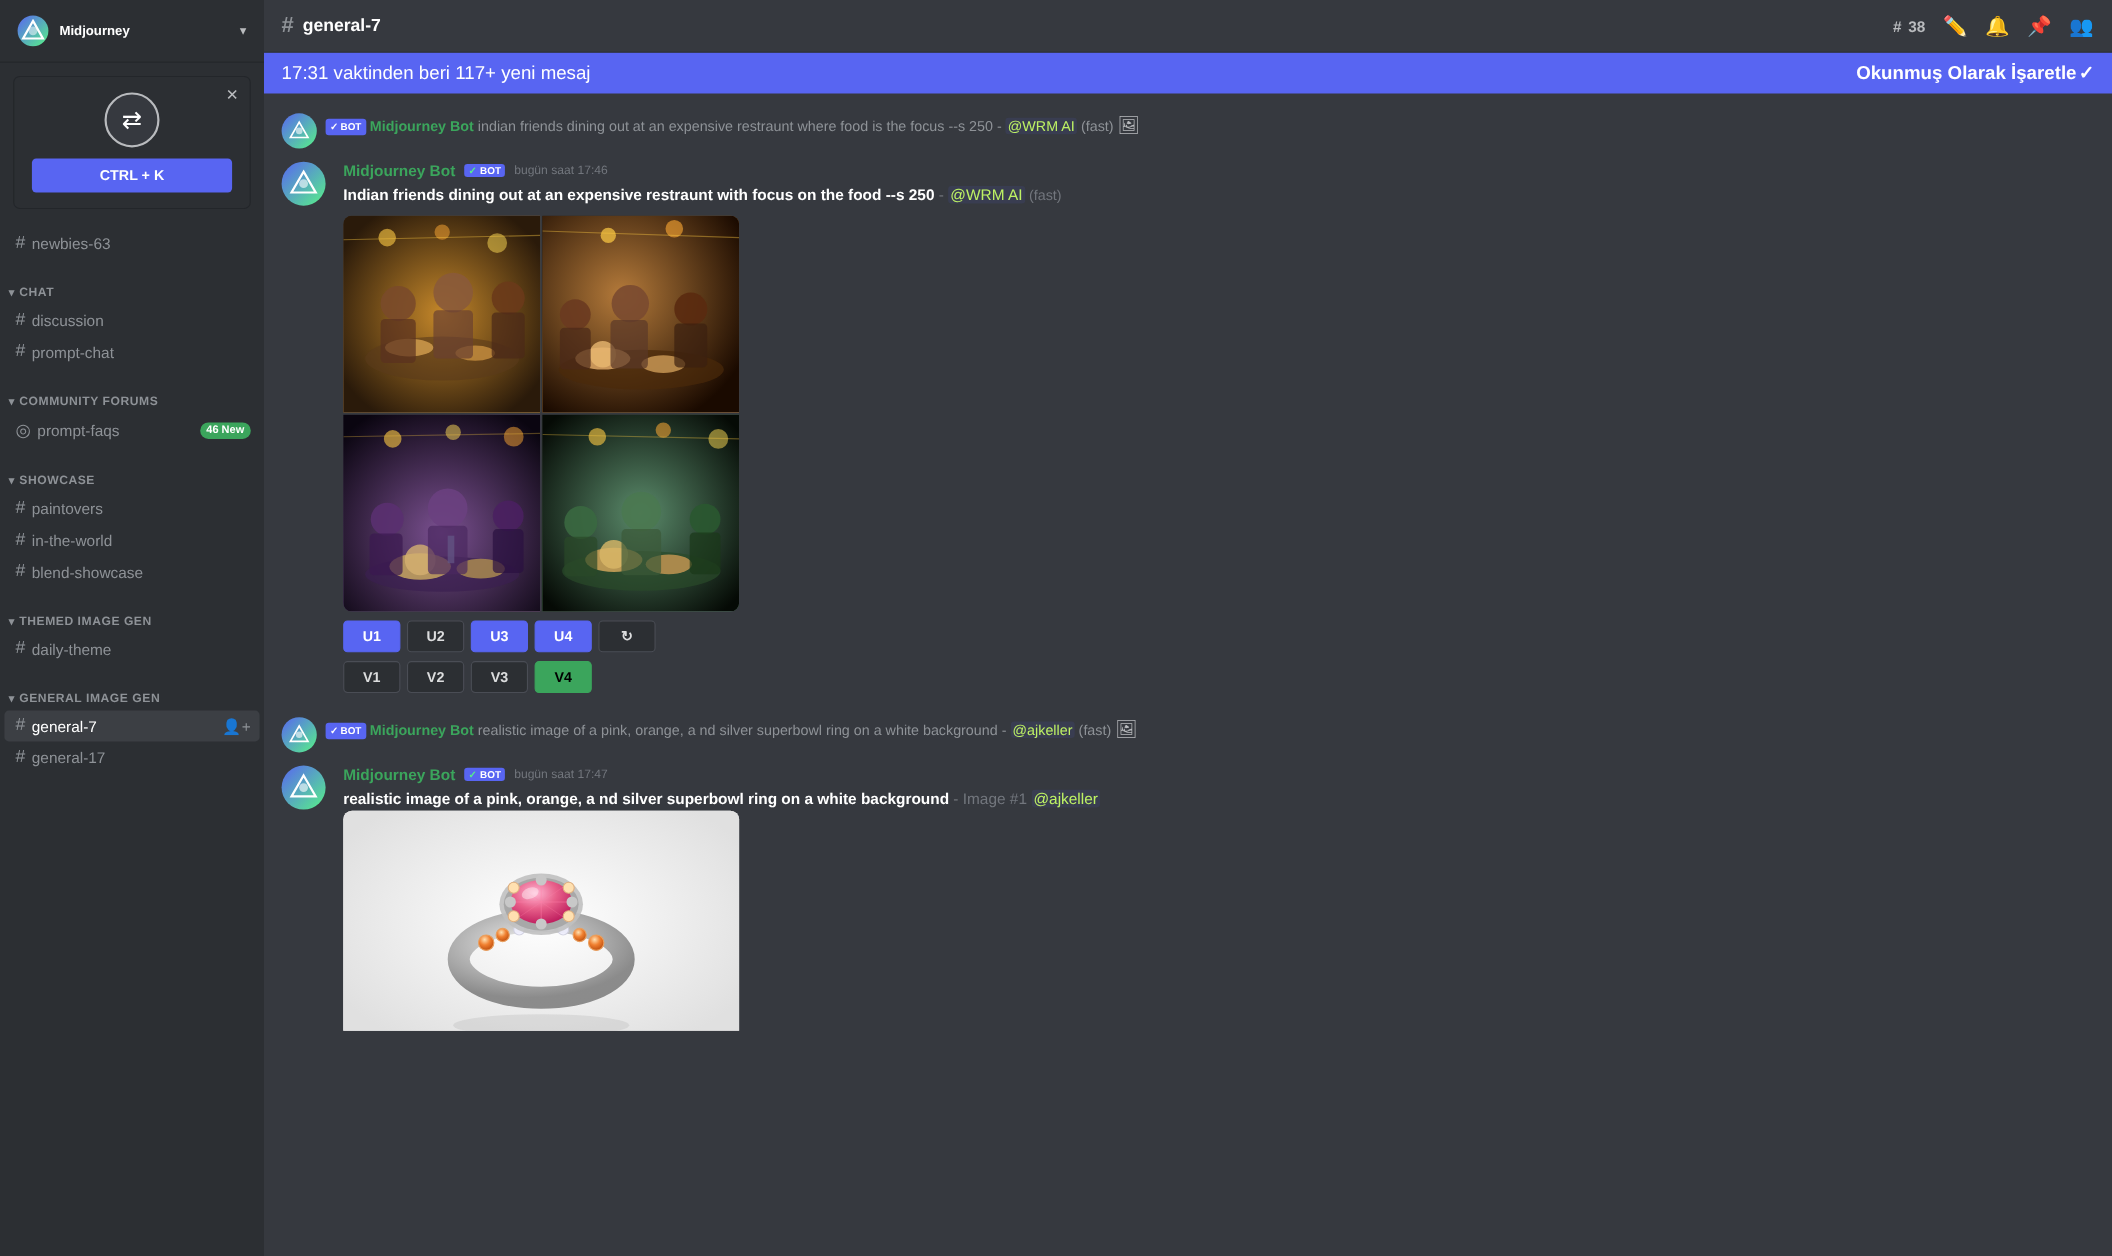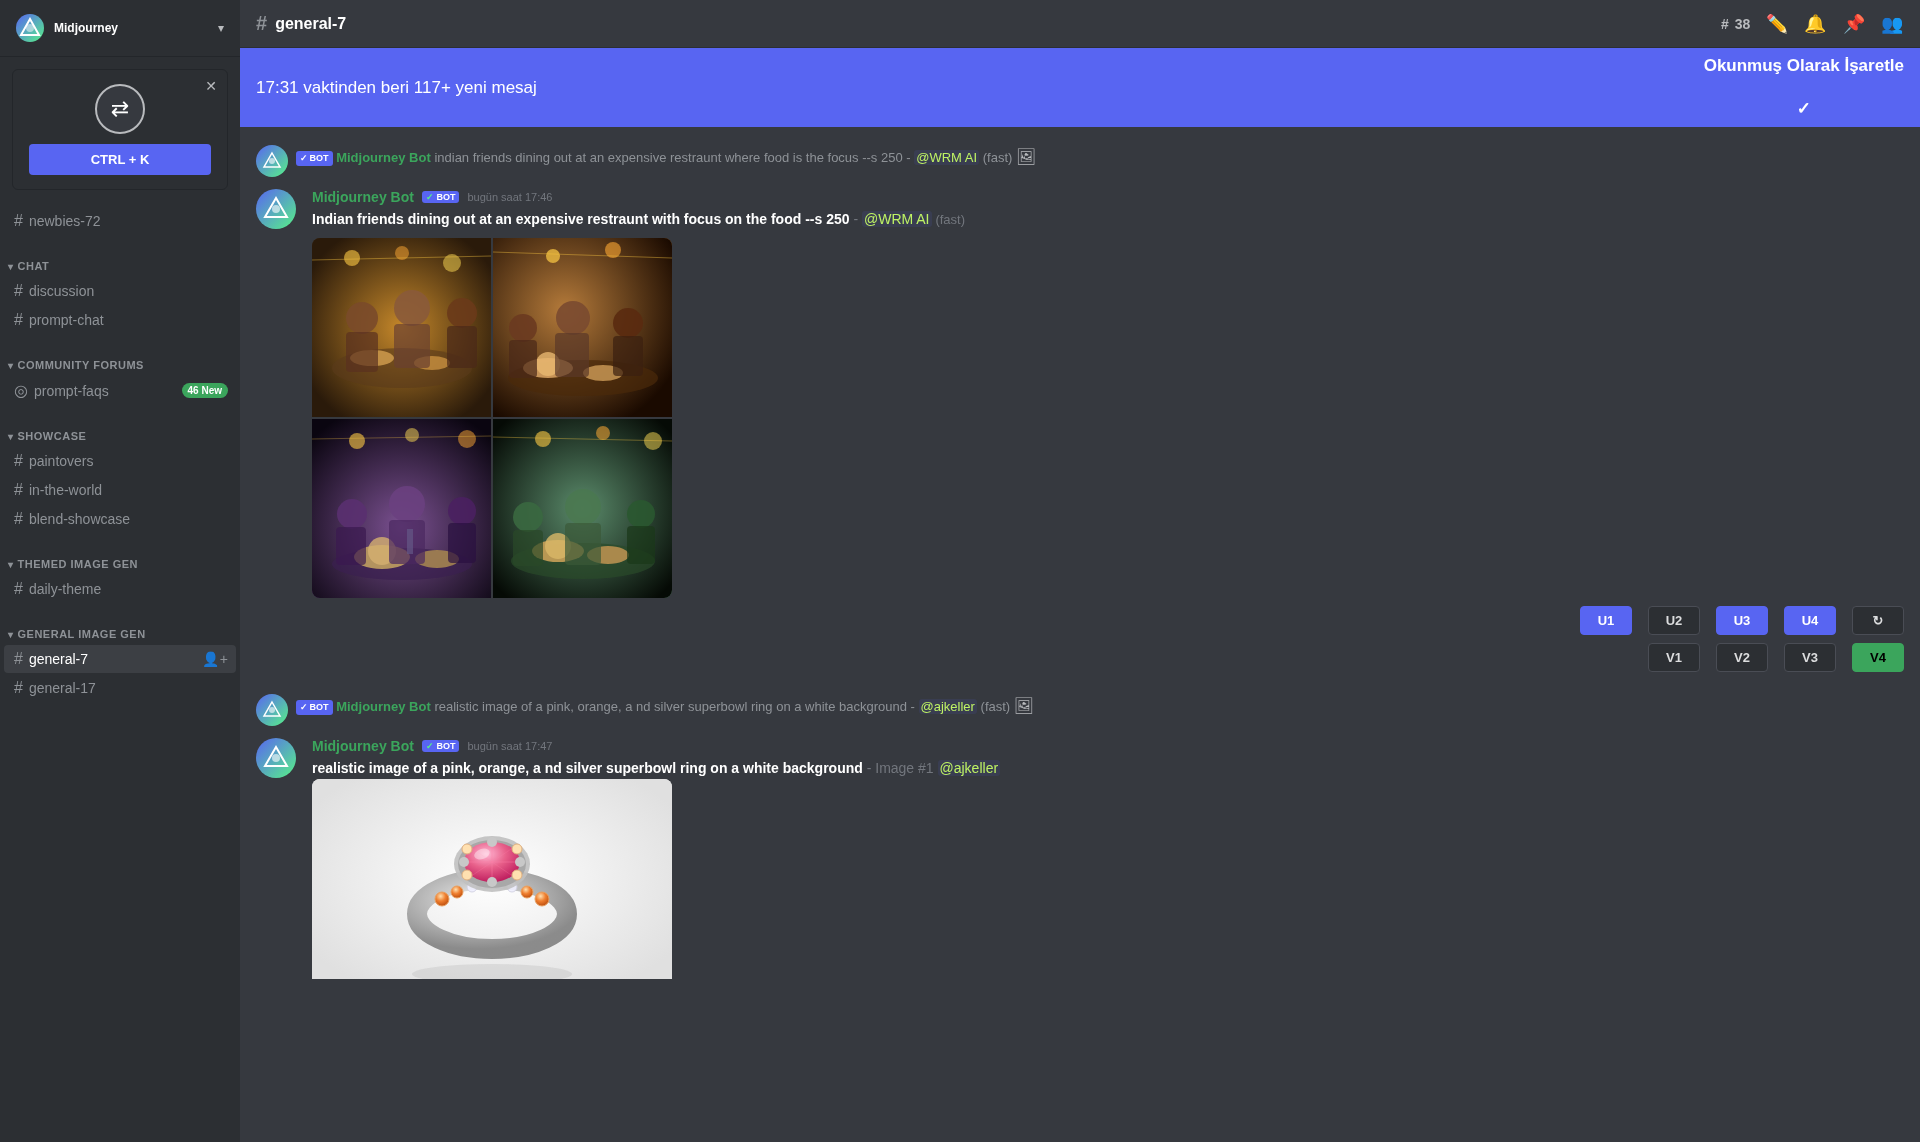--- a/index.html
+++ b/index.html
@@ -263,22 +263,21 @@
 
     .notif-text {
       font-weight: 500;
     }
 
     .notif-action {
       font-weight: 600;
       cursor: pointer;
       display: flex;
       align-items: center;
-      gap: 22px;
-      flex-direction: column;
+      gap: 2px;
     }
 
     
     .messages-area {
       flex: 1;
       overflow-y: auto;
       padding: 16px 0;
     }
 
     .message-group {
@@ -448,24 +447,23 @@
     .img-placeholder-bl {
       background: linear-gradient(135deg, #1a1520, #4a3060, #8a5090);
     }
     .img-placeholder-br {
       background: linear-gradient(135deg, #151a15, #2a4a2a, #5a8a6a);
     }
 
     
     .action-buttons {
       display: flex;
-      gap: 16px;
+      gap: 6px;
       margin-top: 8px;
       flex-wrap: wrap;
-      justify-content: flex-end;
     }
 
     .action-btn {
       background: #2c2f33;
       border: 1px solid #4a4d55;
       border-radius: 4px;
       color: #dcddde;
       font-size: 13px;
       font-weight: 600;
       padding: 6px 14px;
@@ -557,21 +555,21 @@
     <span class="tooltip-close">✕</span>
     <div class="tooltip-arrows">
       <div class="arrow-circle">⇄</div>
     </div>
     <button class="ctrl-k-btn">CTRL + K</button>
   </div>
 
   <div class="channel-section">
     <div class="channel-item">
       <span class="channel-icon">#</span>
-      <span class="channel-label">newbies-72</span>
+      <span class="channel-label">newbies-63</span>
     </div>
   </div>
 
   <div class="channel-section">
     <div class="section-header">
       <span class="section-header-arrow">▾</span>
       <span>CHAT</span>
     </div>
     <div class="channel-item">
       <span class="channel-icon">#</span>

